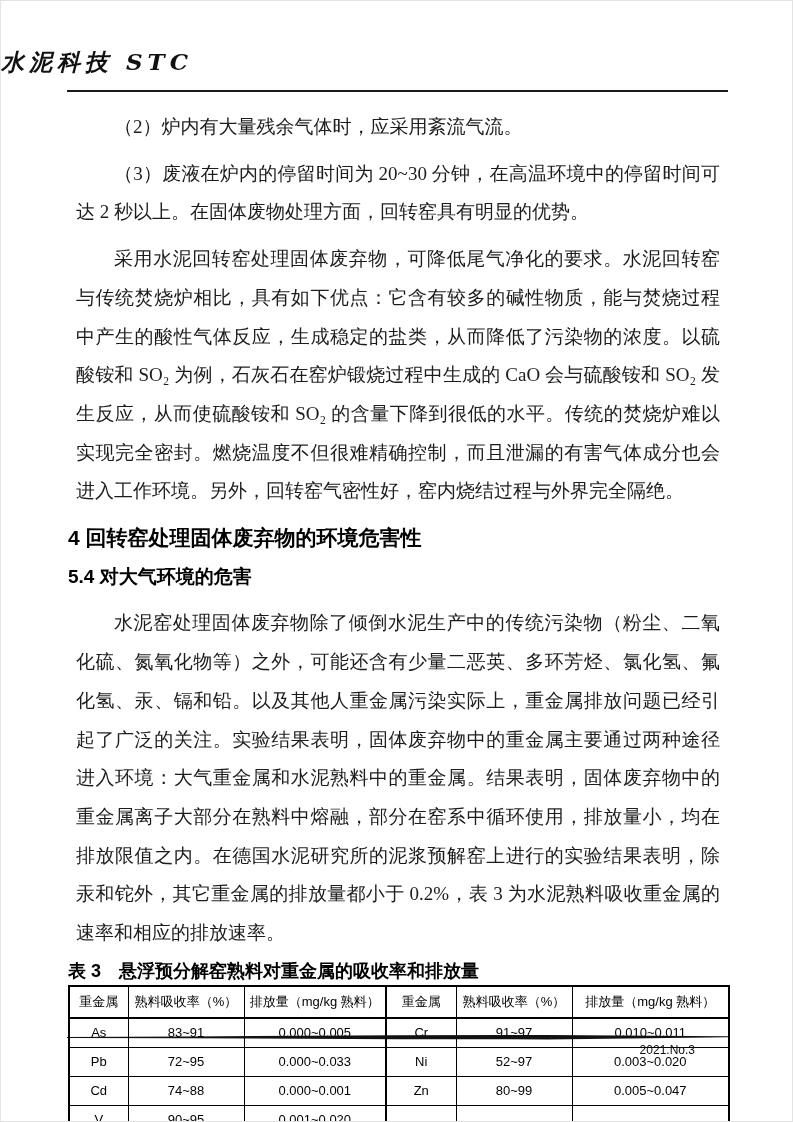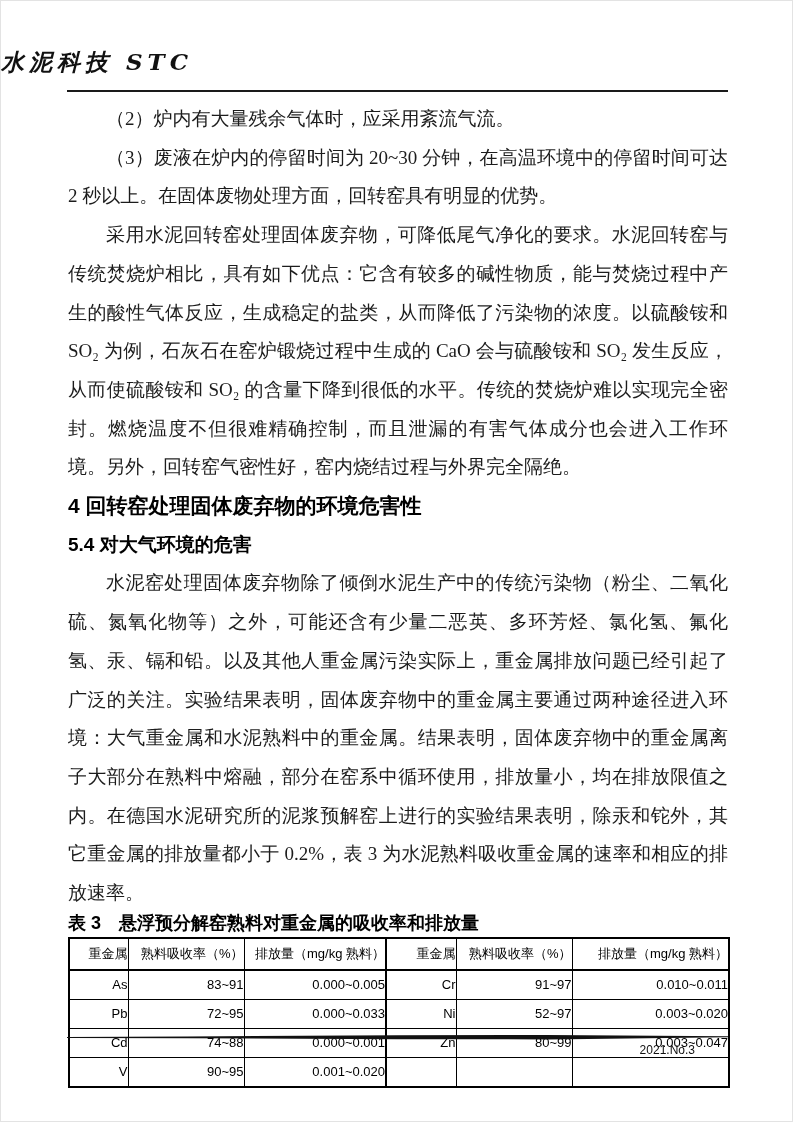--- a/index.html
+++ b/index.html
@@ -43,21 +43,21 @@
   }
 
   
   .body-block {
     position: absolute;
     top: 99px;
     left: 67px;
     width: 660px;
   }
   .para {
-    margin: 0;
+    margin: 8px;
     font-size: 19px;
     line-height: 38.7px;
     text-align: justify;
     text-indent: 2em;
     color: #1c1c1c;
   }
   .h-sec {
     margin: 0;
     font-family: "Liberation Sans", "DejaVu Sans", sans-serif;
     font-weight: bold;
@@ -87,21 +87,21 @@
     margin-top: 4px;
     width: 660px;
     border-collapse: collapse;
     table-layout: fixed;
     font-family: "Liberation Sans", "DejaVu Sans", sans-serif;
     font-size: 13px;
     color: #000;
   }
   table.metals th, table.metals td {
     border: 1px solid #000;
-    text-align: right;
+    text-align: center;
     vertical-align: middle;
     padding: 0;
     height: 28px;
     font-weight: normal;
     overflow: hidden;
     white-space: nowrap;
   }
   table.metals thead th { height: 30px; border-bottom: 2px solid #000; }
   table.metals { border: 2px solid #000; }
   table.metals th:nth-child(3), table.metals td:nth-child(3) { border-right: 2px solid #000; }
@@ -197,21 +197,21 @@
           <td>Ni</td>
           <td>52~97</td>
           <td>0.003~0.020</td>
         </tr>
         <tr>
           <td>Cd</td>
           <td>74~88</td>
           <td>0.000~0.001</td>
           <td>Zn</td>
           <td>80~99</td>
-          <td>0.003~0.047</td>
+          <td>0.005~0.047</td>
         </tr>
         <tr>
           <td>V</td>
           <td>90~95</td>
           <td>0.001~0.020</td>
           <td></td>
           <td></td>
           <td></td>
         </tr>
       </tbody>

